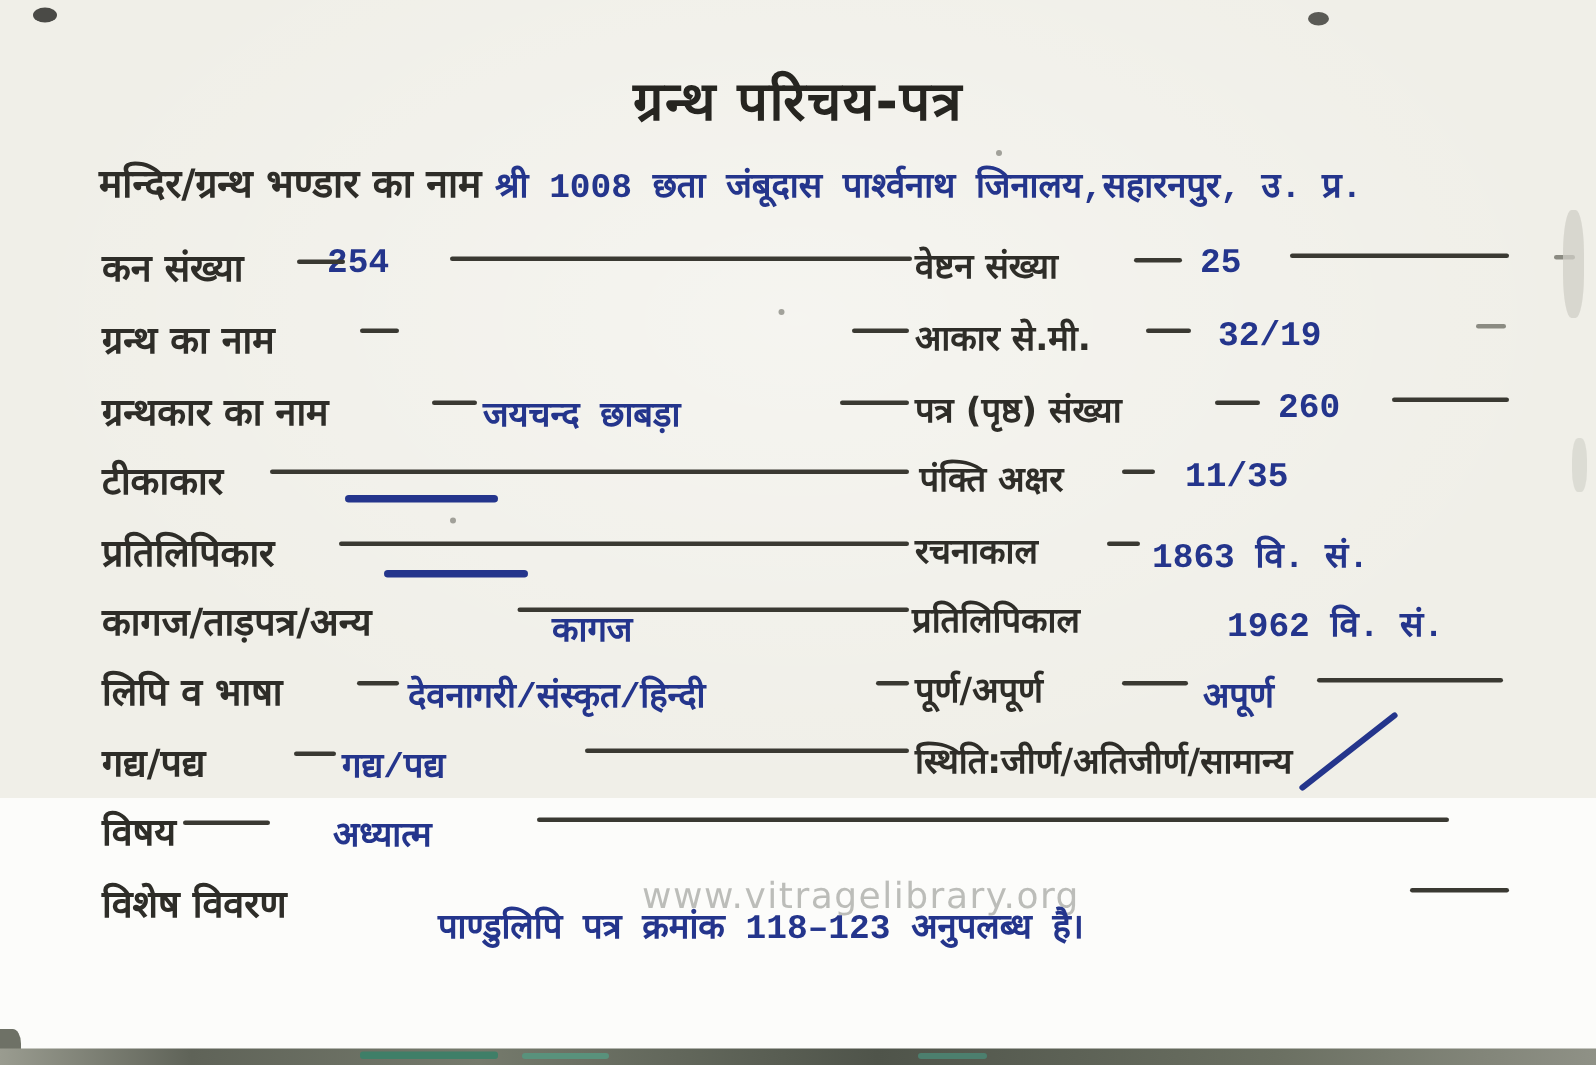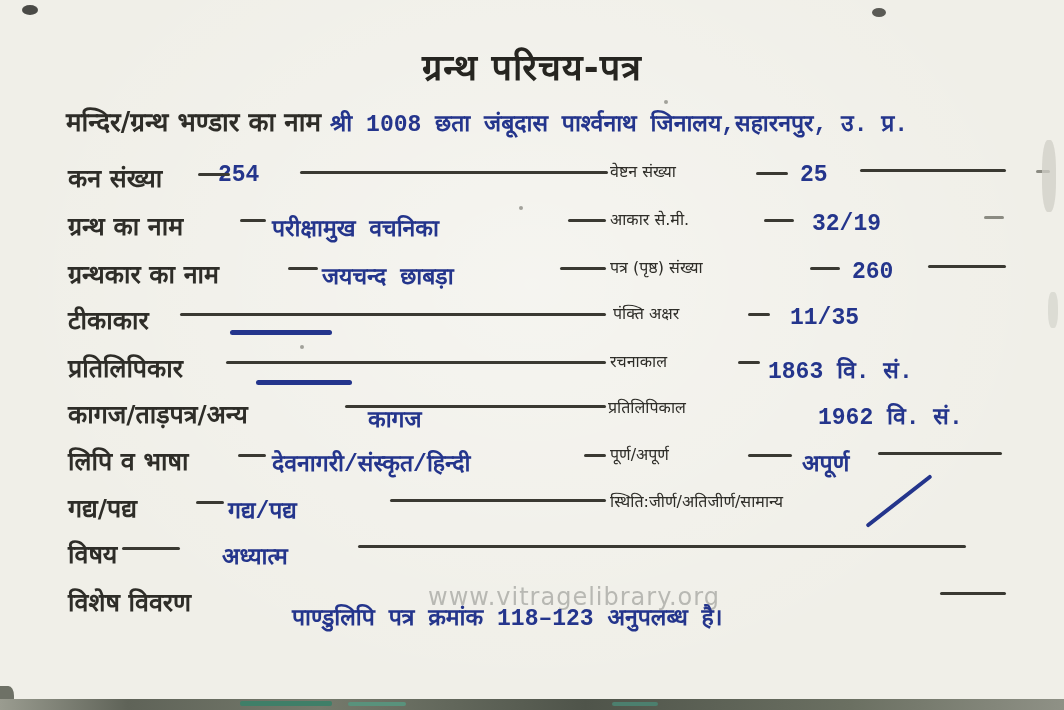--- a/index.html
+++ b/index.html
@@ -2,41 +2,41 @@
 <html><head>
 <meta charset="utf-8">
 <style>
   html,body{margin:0;padding:0;}
   body{
     width:1064px;height:710px;overflow:hidden;
     font-family:"DejaVu Sans","Liberation Sans",sans-serif;
     background:#fcfcfa;
   }
   .page{
-    position:relative;width:1064px;height:710px;
+    position:relative;width:1064px;height:532px;
     background:
       radial-gradient(ellipse at 50% 40%, rgba(255,255,255,.35), rgba(0,0,0,0) 70%),
       #f0efe8;
   }
   .title{
     position:absolute;top:42px;left:0;width:100%;
     text-align:center;font-size:36px;font-weight:700;color:#262520;
     letter-spacing:1px;
   }
   .hdr{
     position:absolute;top:103px;left:66px;right:14px;
     white-space:nowrap;
   }
   .hdr .lbl{font-size:26px;font-weight:700;color:#2e2d28;}
   .hdr .val{font-size:23px;font-weight:700;color:#24358c;margin-left:4px;}
   .lbl{
     position:absolute;font-size:25px;font-weight:700;color:#2e2d28;white-space:nowrap;
   }
   .rlbl{
-    position:absolute;left:610px;font-size:16px;font-weight:400;color:#2e2d28;white-space:nowrap;
+    position:absolute;left:610px;font-size:23px;font-weight:700;color:#2e2d28;white-space:nowrap;
   }
   .val{
     position:absolute;font-size:23px;font-weight:700;color:#24358c;white-space:nowrap;font-family:Liberation Mono, monospace;
   }
   .ln{
     position:absolute;height:3px;background:#3a3932;border-radius:2px;
   }
   .ln.faint{background:#8b8b82;height:3px;}
   .ink{
     position:absolute;height:5px;background:#24358c;border-radius:3px;
@@ -76,21 +76,20 @@
   <i class="ln" style="left:198px;top:173px;width:32px"></i>
   <i class="ln" style="left:300px;top:171px;width:308px"></i>
   <span class="rlbl" style="top:160px">वेष्टन संख्या</span>
   <i class="ln" style="left:756px;top:172px;width:32px"></i>
   <span class="val" style="left:800px;top:162px">25</span>
   <i class="ln" style="left:860px;top:169px;width:146px"></i>
   <i class="ln faint" style="left:1036px;top:170px;width:14px"></i>
 
   <span class="lbl" style="left:68px;top:208px">ग्रन्थ का नाम</span>
   <i class="ln" style="left:240px;top:219px;width:26px"></i>
-  <span class="val" style="left:272px;top:211px">परीक्षामुख वचनिका</span>
   <i class="ln" style="left:568px;top:219px;width:38px"></i>
   <span class="rlbl" style="top:208px">आकार से.मी.</span>
   <i class="ln" style="left:764px;top:219px;width:30px"></i>
   <span class="val" style="left:812px;top:211px">32/19</span>
   <i class="ln faint" style="left:984px;top:216px;width:20px"></i>
 
   <span class="lbl" style="left:68px;top:256px">ग्रन्थकार का नाम</span>
   <i class="ln" style="left:288px;top:267px;width:30px"></i>
   <span class="val" style="left:322px;top:259px">जयचन्द छाबड़ा</span>
   <i class="ln" style="left:560px;top:267px;width:46px"></i>

